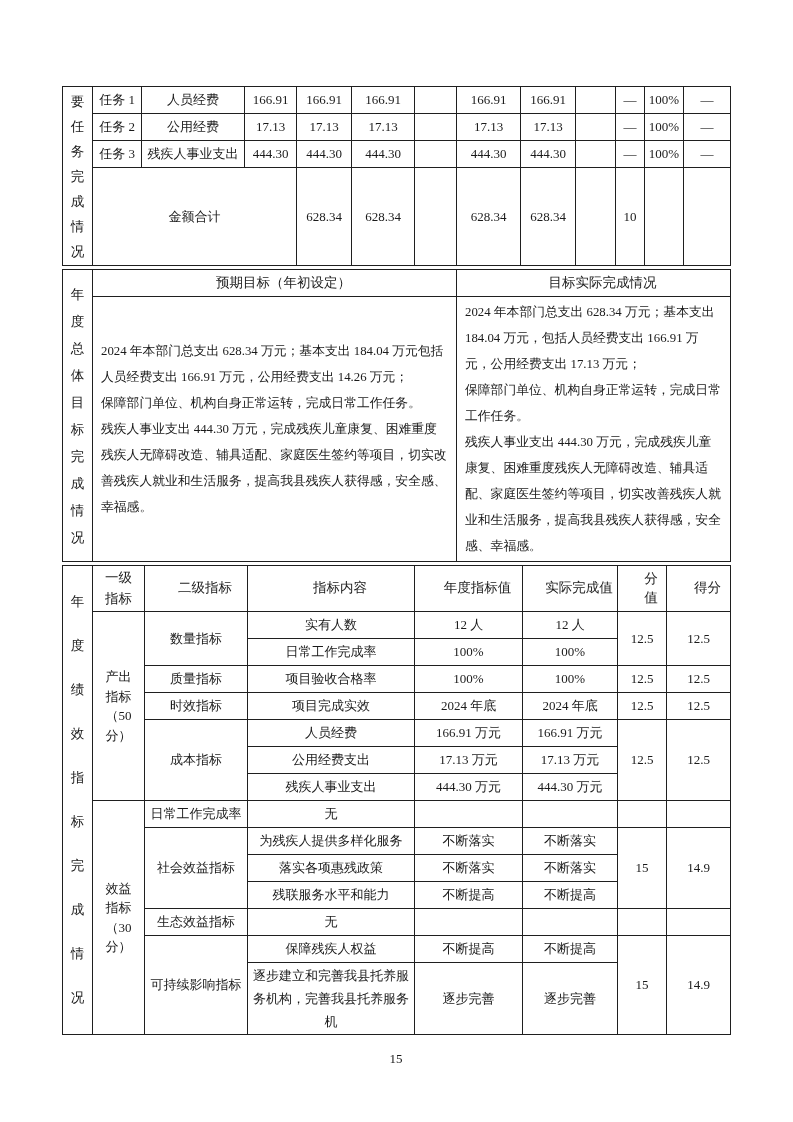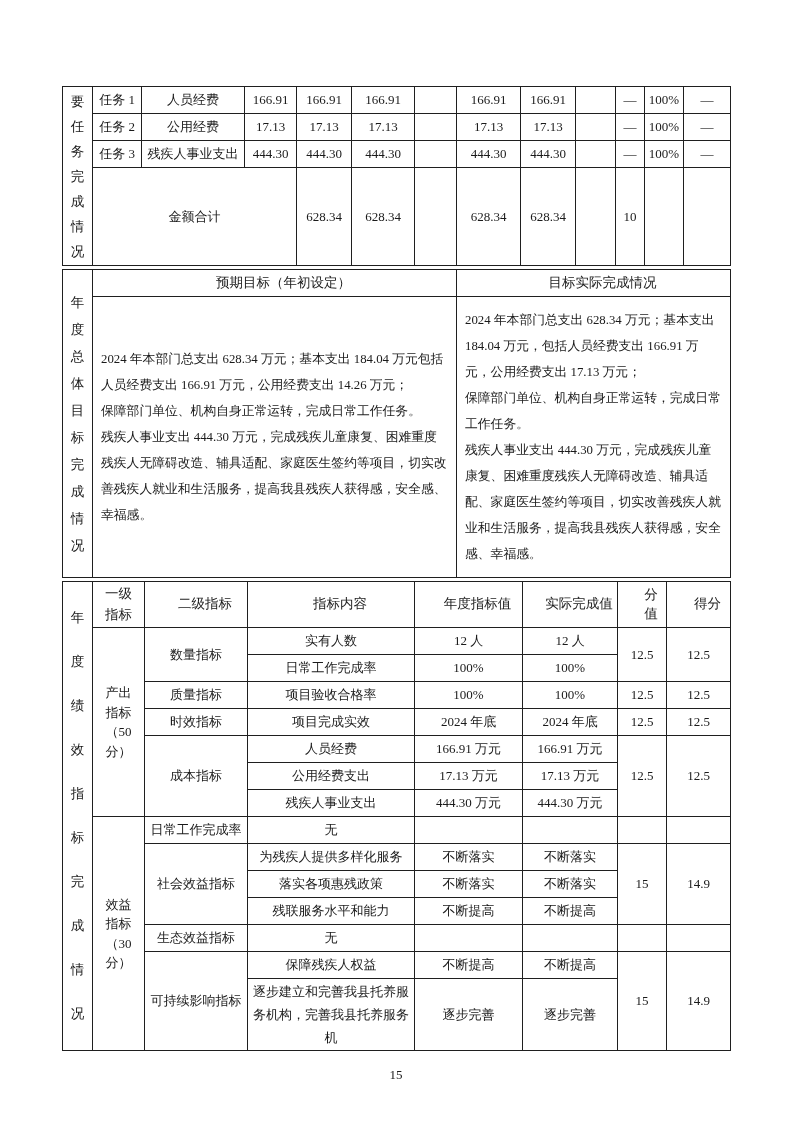--- a/index.html
+++ b/index.html
@@ -26,21 +26,21 @@
   .tr-i { height:27px; }
   .tr-ilast { height:50px;padding-left:8px; }
   td.side { padding:0; }
   .vtext { width:1em; margin:0 auto; word-break:break-all; font-size:13.5px; text-align:center; }
   .v-top { line-height:25px; }
   .v-mid { line-height:27px; }
   .v-bot { line-height:44px; }
   .hd { font-size:13.5px;padding-left:20px; }
   .narrow { padding:0 10px; word-break:break-all; line-height:1.5;margin-left:12px; }
   .tl { text-align:center; padding:1px 5px; }
-  .goal { vertical-align:middle; padding:10px 8px; }
+  .goal { vertical-align:middle; padding:2px 8px; }
   .goal p { margin:0; text-align:left; font-size:12.8px; line-height:26px; }
   .wrap2 { line-height:23px; padding:1px 4px; }
   .footer { margin-top:16px; text-align:center; font-size:13px; }
 </style>
 </head>
 <body>
 
 <div class="page">
   <div class="doc">
 

